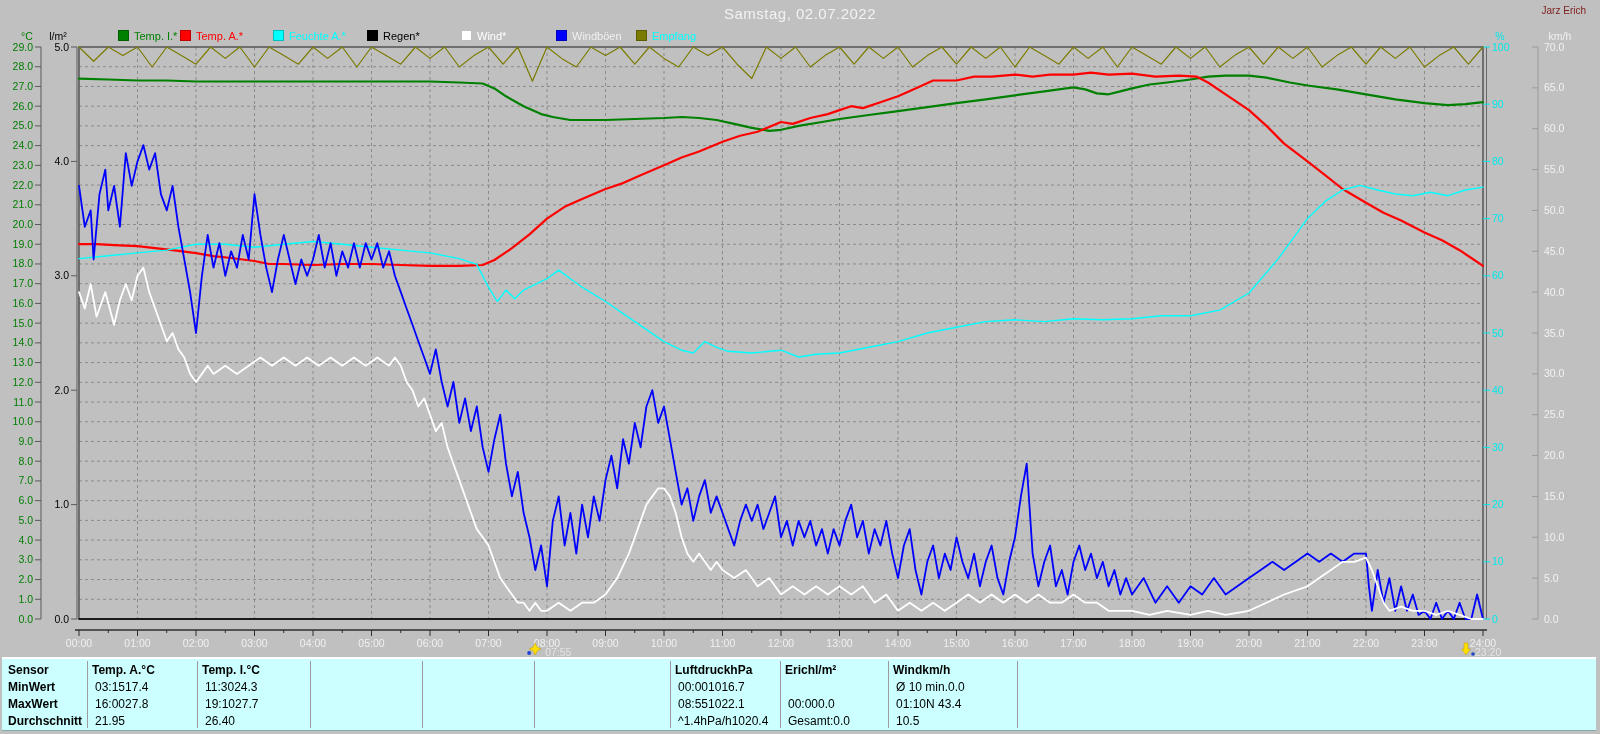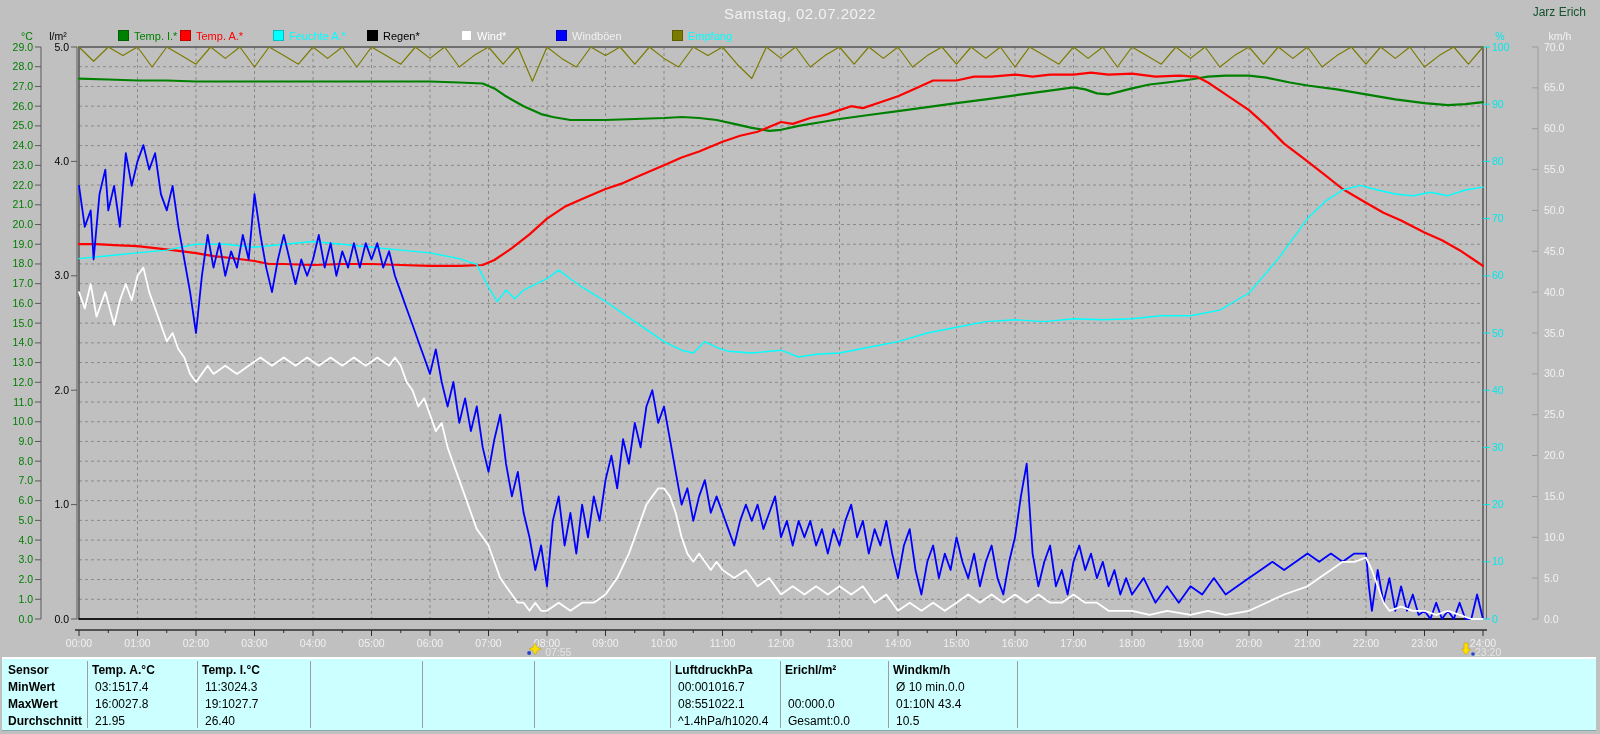--- a/index.html
+++ b/index.html
@@ -2,21 +2,21 @@
 <html><head>
 <meta charset="utf-8">
 <style>
   html,body{margin:0;padding:0}
   body{
     width:1600px;height:734px;position:relative;overflow:hidden;
     background:#c0c0c0;font-family:"Liberation Sans",sans-serif;
   }
   .title{position:absolute;top:5px;left:0;width:100%;text-align:center;
     color:#f2f2f2;font-size:15px;letter-spacing:.5px}
-  .station{position:absolute;top:5px;right:14px;color:#14532d;font-size:12px}
+  .station{position:absolute;top:5px;right:14px;color:#7f1d1d;font-size:10px}
   .legend-item{position:absolute;top:29px;height:13px;display:flex;align-items:center;gap:5px;
     font-size:11px;white-space:nowrap}
   .swatch{width:11px;height:11px;display:inline-block;border:1px solid rgba(0,0,0,.25);box-sizing:border-box}
   #chart-svg{position:absolute;top:0;left:0}
   #summary-table{position:absolute;top:657px;left:2px;width:1594px;height:74px;
     background:#ccffff;border-top:2px solid #ffffff;border-bottom:1px solid #86a8a8;
     box-sizing:border-box;font-size:12px;color:#000}
   .tsep{position:absolute;top:2px;bottom:2px;width:1px;background:#9c9c9c}
   .tcol{position:absolute;top:3px;height:68px}
   .trow{height:17px;line-height:17px;display:flex;justify-content:flex-start;
@@ -47,21 +47,21 @@
       <span style="color: rgb(0, 0, 0);">Regen*</span>
     </div>
     <div class="legend-item" style="left: 461px;">
       <span class="swatch" style="background: rgb(255, 255, 255);"></span>
       <span style="color: rgb(255, 255, 255);">Wind*</span>
     </div>
     <div class="legend-item" style="left: 556px;">
       <span class="swatch" style="background: rgb(0, 0, 255);"></span>
       <span style="color: rgb(240, 240, 240);">Windböen</span>
     </div>
-    <div class="legend-item" style="left: 651px; padding-left: 21px;">
+    <div class="legend-item" style="left: 615px; padding-left: 21px;">
       <span class="swatch" style="background: rgb(123, 123, 0);"></span>
       <span style="color: rgb(0, 255, 255);">Empfang</span>
     </div>
   </div>
 <svg id="chart-svg" width="1600" height="660">
     <rect x="79" y="47" width="1404" height="572" fill="#c0c0c0" stroke="none"></rect>
     <g stroke="#8a8a8a" stroke-width="1" stroke-dasharray="3 3">
       <line x1="79" y1="599.2758620689655" x2="1483" y2="599.2758620689655"></line>
       <line x1="79" y1="579.551724137931" x2="1483" y2="579.551724137931"></line>
       <line x1="79" y1="559.8275862068965" x2="1483" y2="559.8275862068965"></line>

